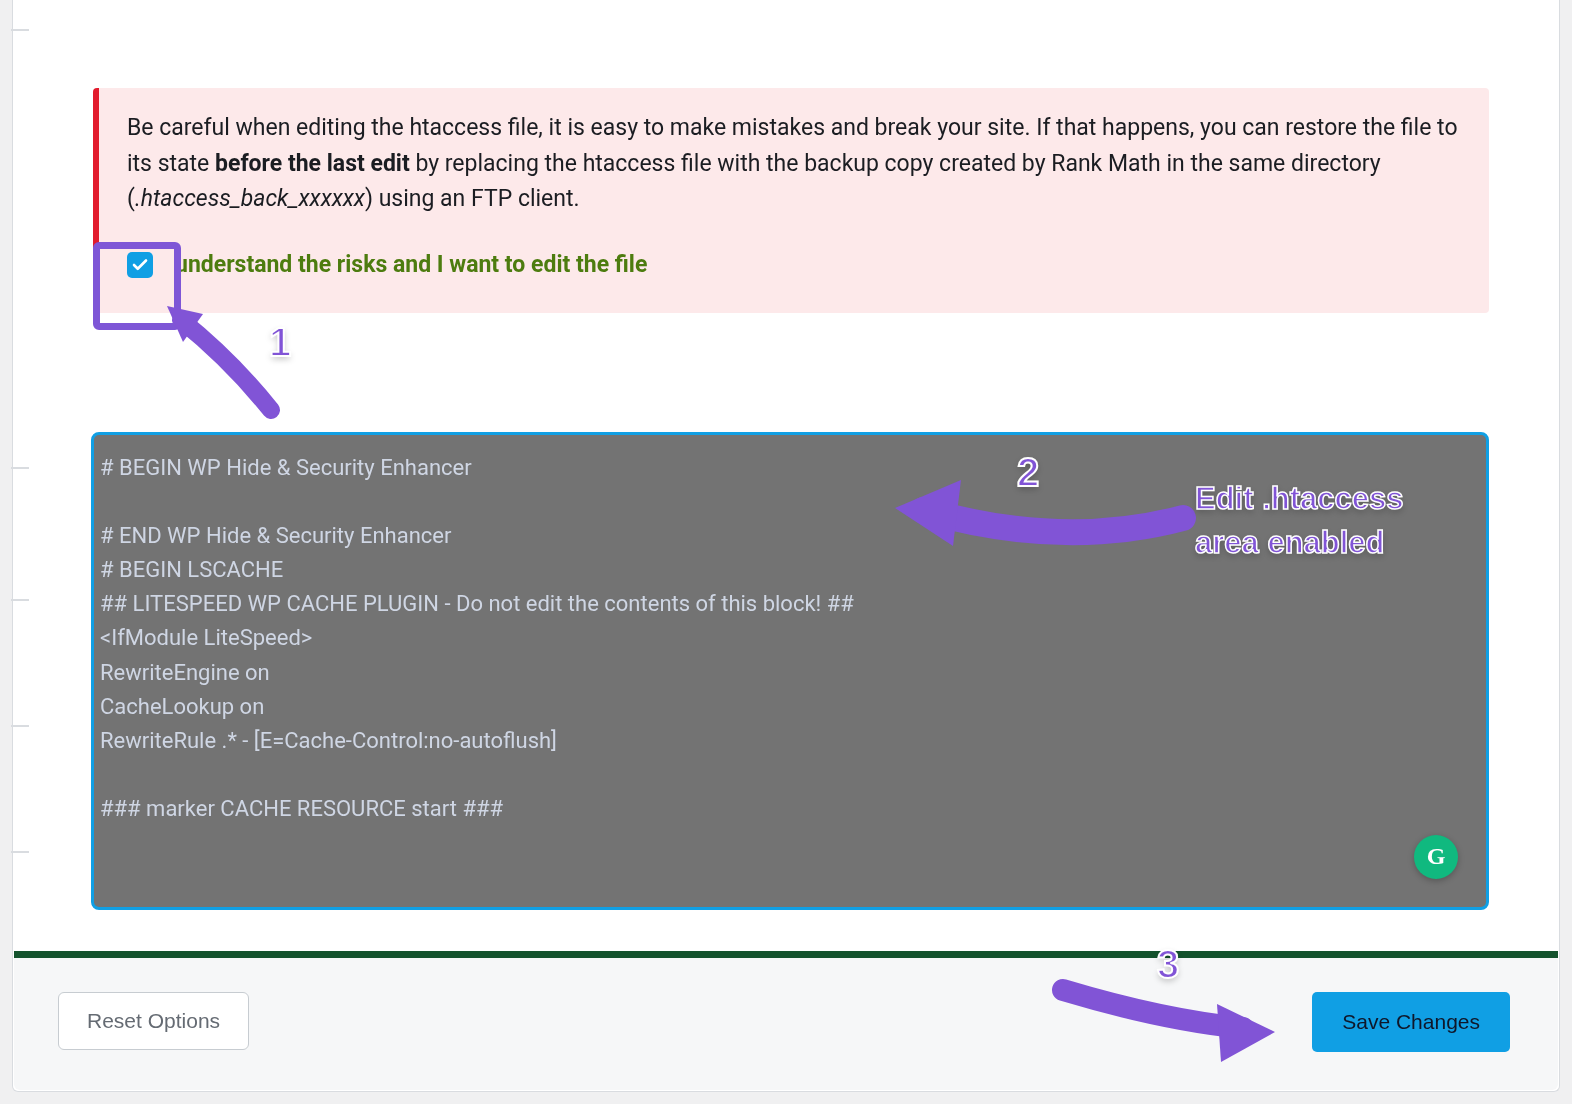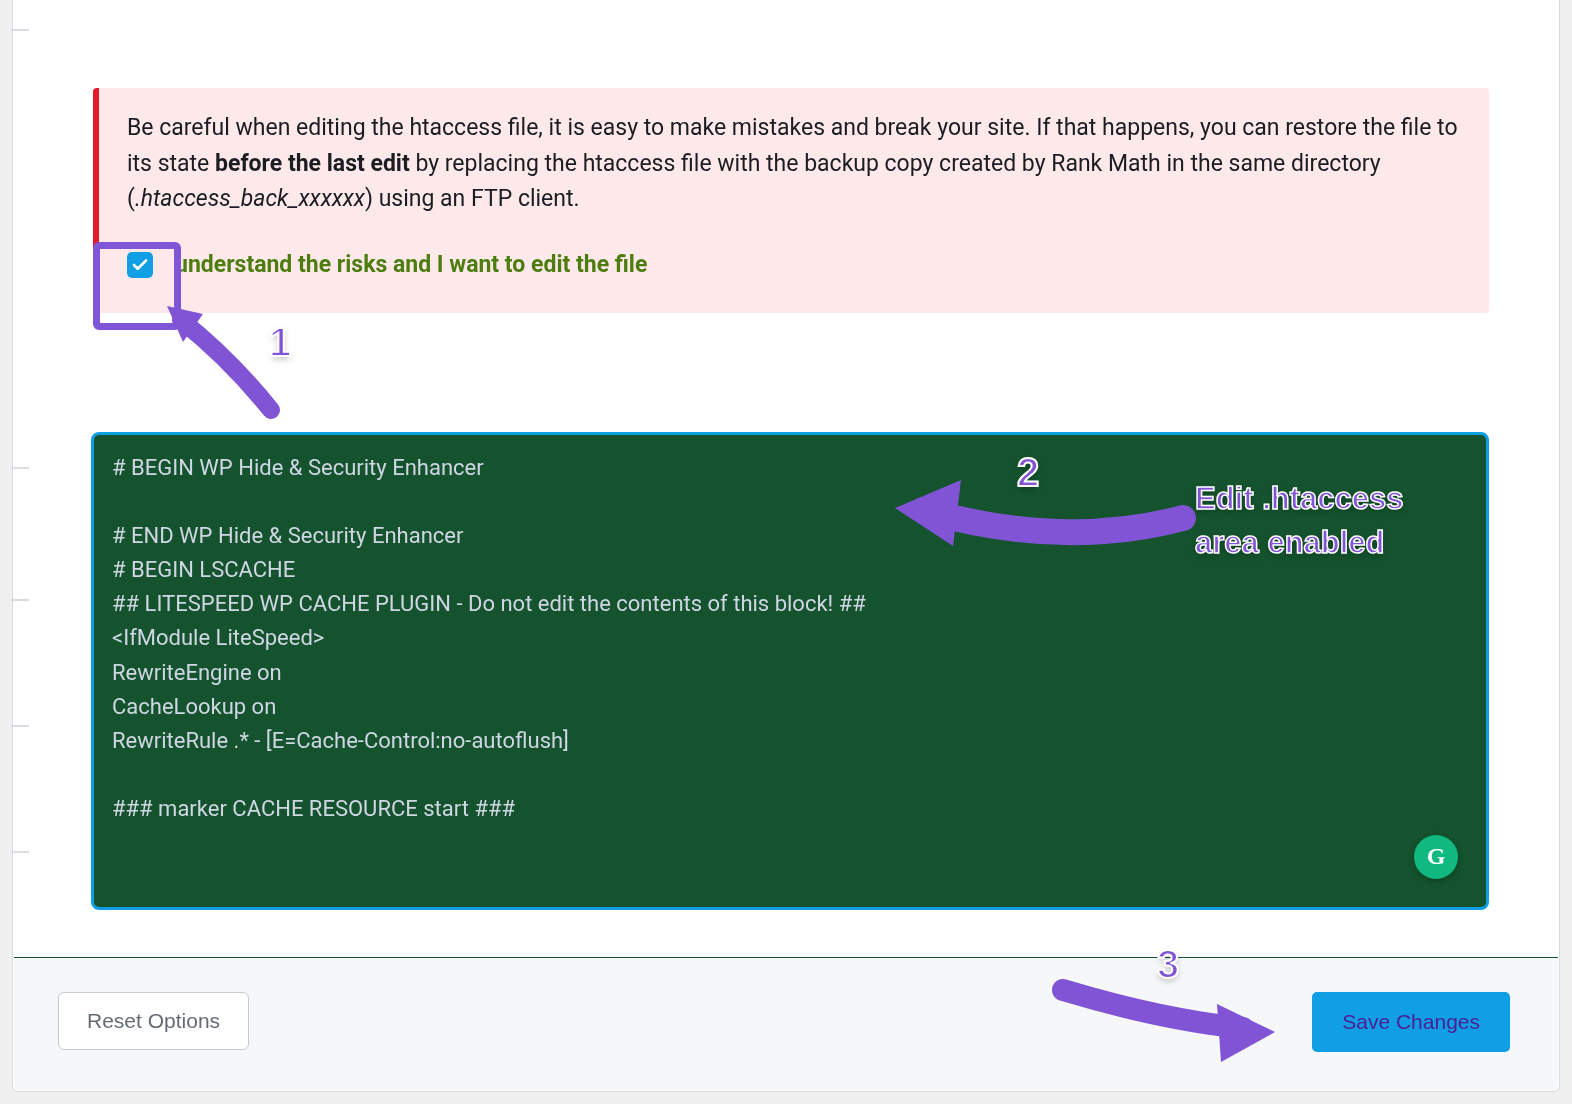--- a/index.html
+++ b/index.html
@@ -7,26 +7,26 @@
   .page-panel{position:absolute;left:12px;top:0;right:12px;bottom:12px;border:1px solid #d9dce0;border-top:none;background:#fff;border-radius:0 0 6px 6px;}
   .left-edge-ticks{position:absolute;left:-2px;top:-1px;bottom:-1px;width:0;}
   .left-edge-ticks span{position:absolute;left:0;width:18px;height:2px;background:#d9dce0;}
   .warning-box{position:absolute;left:80px;top:88px;right:70px;background:#fde9ea;border-left:6px solid #e21b2c;border-radius:4px;padding:22px 28px 30px 28px;color:#1b1d22;font-size:23px;line-height:1.55;}
   .warning-box strong{font-weight:700;}
   .warning-box em{font-style:italic;}
   .consent-row{display:flex;align-items:center;margin-top:30px;}
   .consent-check{width:26px;height:26px;border-radius:5px;background:#109fe4;position:relative;flex:0 0 auto;margin-right:22px;}
   .consent-check svg{position:absolute;left:4px;top:4px;width:18px;height:18px;}
   .consent-label{font-weight:700;font-size:23px;color:#4d7c0f;}
-  .editor-box{position:absolute;left:78px;top:432px;right:70px;height:456px;background:#14532d;border:3px solid #109fe4;border-radius:8px;padding:16px 22px 0 18px;color:#cfd6e4;font-family:-apple-system,BlinkMacSystemFont,"Segoe UI",Roboto,Helvetica,Arial,sans-serif;font-size:22px;line-height:1.55;overflow:hidden;}
+  .editor-box{position:absolute;left:78px;top:432px;right:70px;height:456px;background:#737373;border:3px solid #109fe4;border-radius:8px;padding:16px 22px 0 6px;color:#cfd6e4;font-family:-apple-system,BlinkMacSystemFont,"Segoe UI",Roboto,Helvetica,Arial,sans-serif;font-size:22px;line-height:1.55;overflow:hidden;}
   .editor-box pre{margin:0;white-space:pre-wrap;font-family:inherit;}
   .grammarly-badge{position:absolute;right:28px;bottom:28px;width:44px;height:44px;border-radius:50%;background:#10b97f;display:flex;align-items:center;justify-content:center;color:#fff;font-weight:700;font-size:24px;font-family:Georgia,serif;box-shadow:0 2px 6px rgba(0,0,0,0.25);}
-  .footer-bar{position:absolute;left:1px;right:1px;bottom:1px;height:132px;background:#f6f7f8;border-top:1px solid #14532d;border-radius:0 0 6px 6px;}
+  .footer-bar{position:absolute;left:1px;right:1px;bottom:1px;height:132px;background:#f6f7f8;border-top:7px solid #14532d;border-radius:0 0 6px 6px;}
   .btn-reset{position:absolute;left:44px;top:34px;border:1px solid #c7ccd1;background:#fff;color:#656b73;font-size:21px;padding:16px 28px;border-radius:6px;cursor:pointer;}
-  .btn-save{position:absolute;right:48px;top:34px;background:#109fe4;color:#4c1d95;border:none;font-size:21px;padding:18px 30px;border-radius:5px;cursor:pointer;font-weight:500;}
+  .btn-save{position:absolute;right:48px;top:34px;background:#109fe4;color:#0f172a;border:none;font-size:21px;padding:18px 30px;border-radius:5px;cursor:pointer;font-weight:500;}
   
   .annot{position:absolute;pointer-events:none;}
   .annot-num{font-family:"Arial Black",Arial,sans-serif;font-weight:900;font-size:40px;color:#8154d6;-webkit-text-stroke:2px #fff;text-shadow:0 3px 6px rgba(0,0,0,0.25);}
   .annot-text{font-family:Arial,sans-serif;font-weight:800;font-size:31px;color:#8154d6;-webkit-text-stroke:1.5px #fff;text-shadow:0 3px 6px rgba(0,0,0,0.25);line-height:1.35;}
   .annot-box1{left:80px;top:242px;width:74px;height:74px;border:7px solid #7e56d6;border-radius:6px;}
   
   svg.arrow{position:absolute;overflow:visible;}
 </style>
 </head>
 <body>

